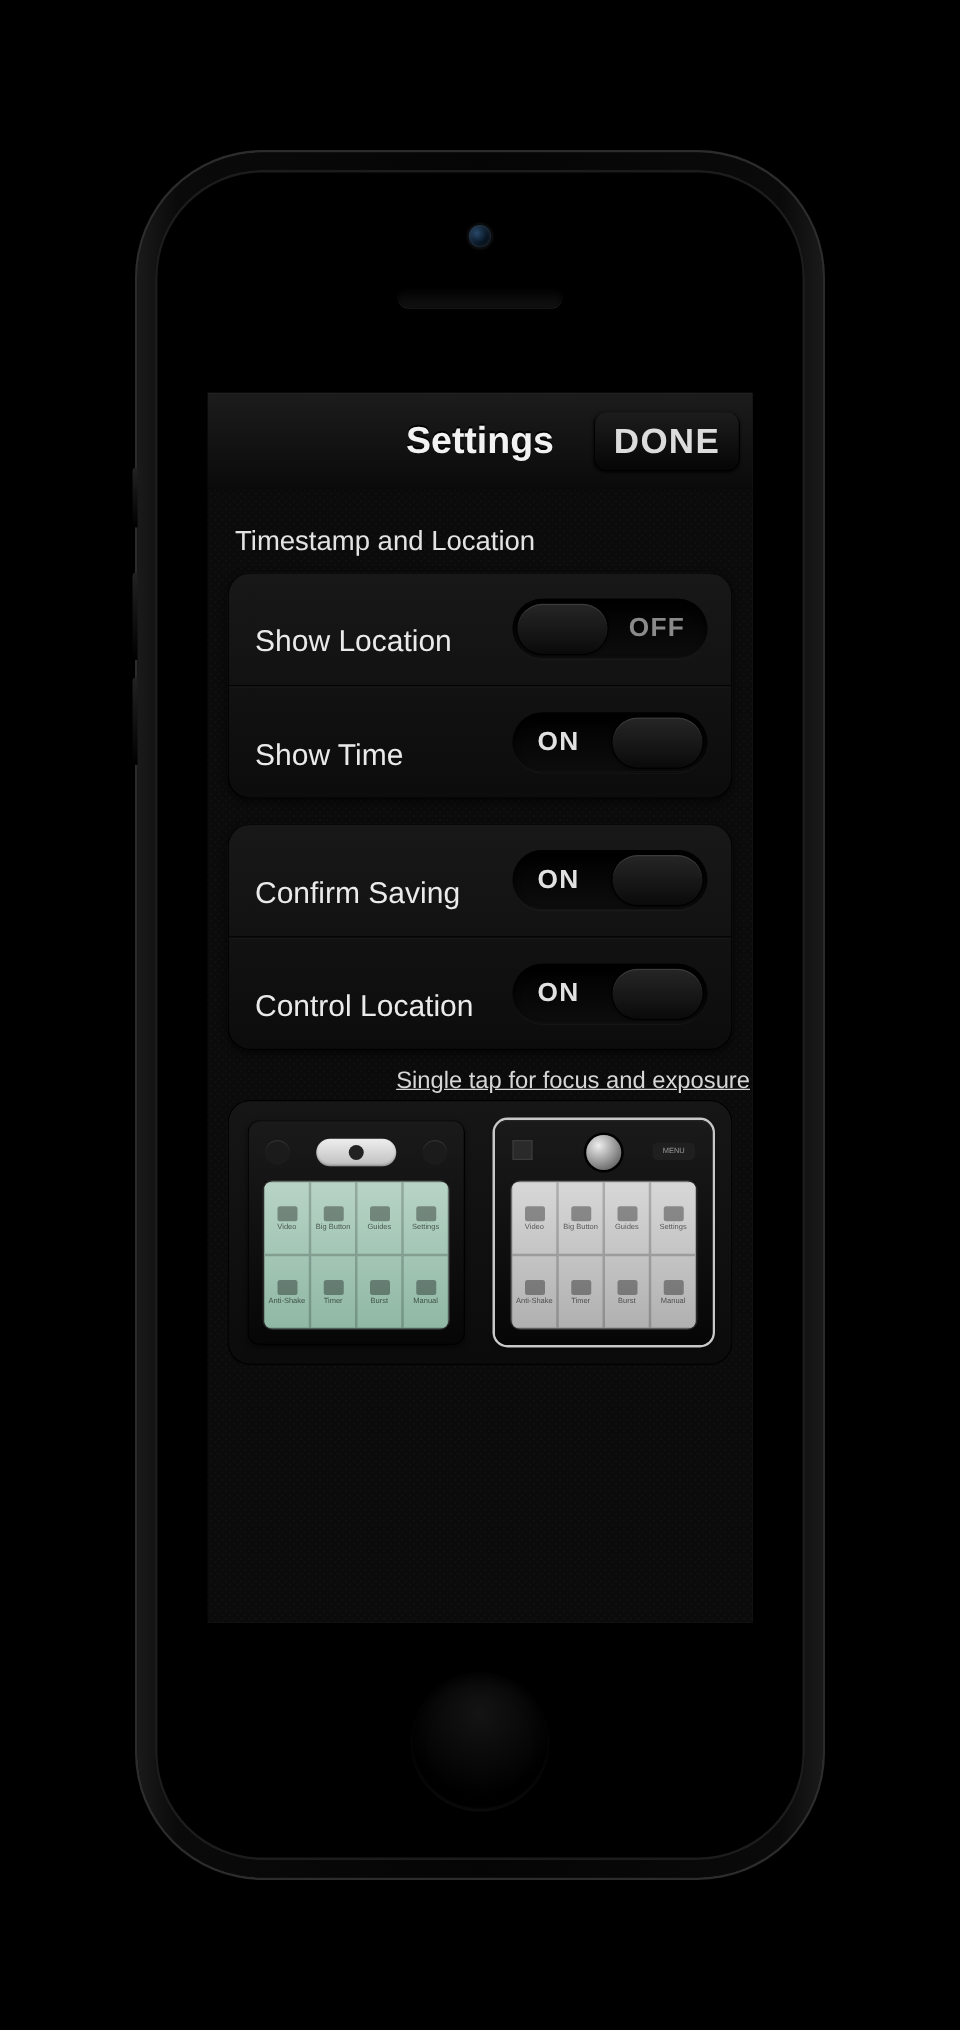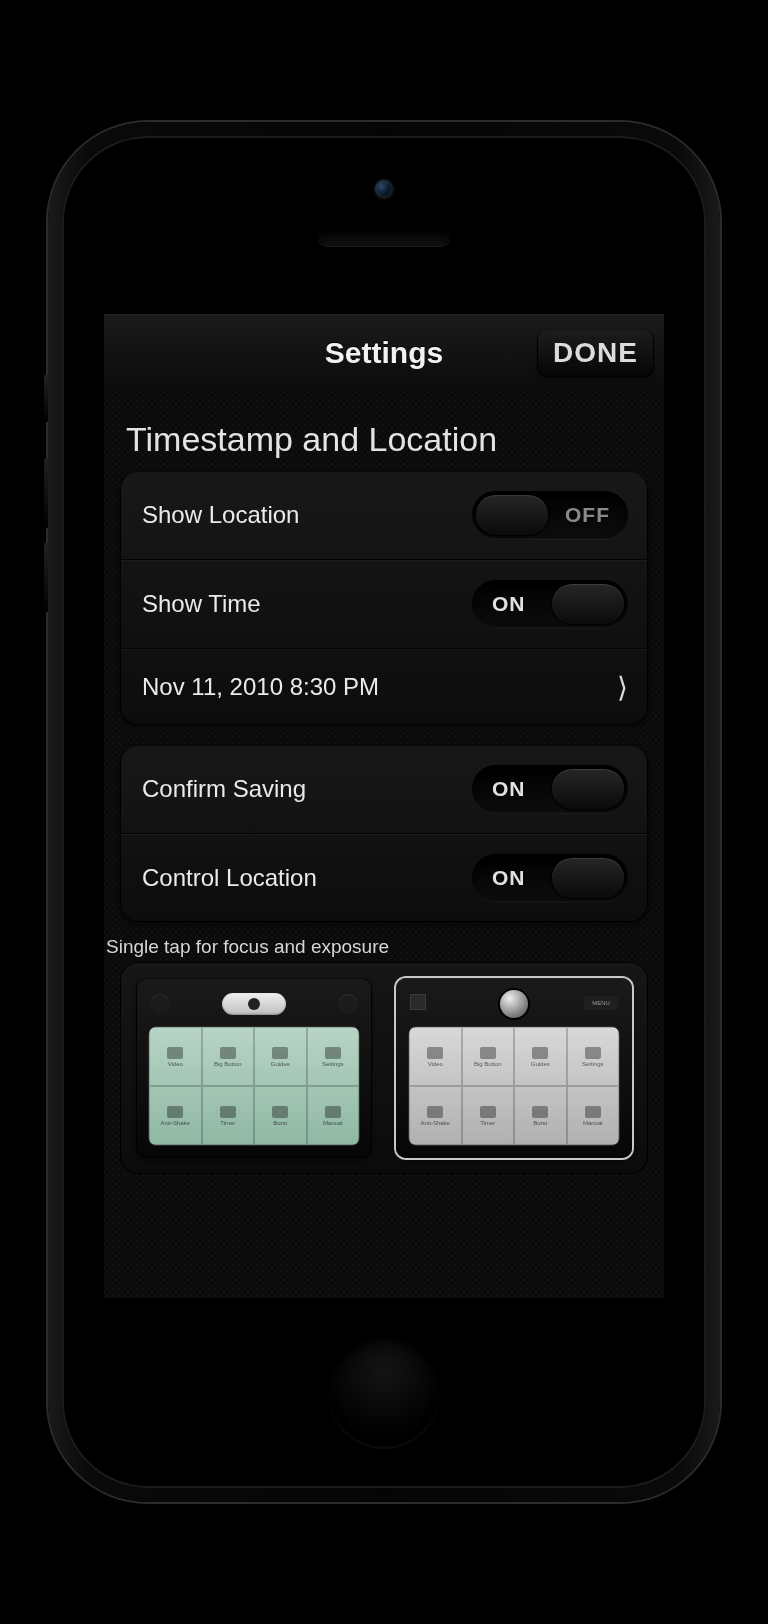--- a/index.html
+++ b/index.html
@@ -1,21 +1,21 @@
 <!DOCTYPE html>
 <html><head>
 <meta charset="utf-8">
 <style>
   html,body{margin:0;padding:0;background:#000;font-family:-apple-system,"Helvetica Neue",Helvetica,Arial,sans-serif;}
   .stage{width:768px;height:1624px;background:#000;position:relative;overflow:hidden;}
 
   
   .phone{
     position:absolute;left:50%;top:50%;transform:translate(-50%,-50%);
-    width:672px;height:1380px;border-radius:100px;
+    width:548px;height:1380px;border-radius:100px;
     background:linear-gradient(90deg,#1a1a1a,#0a0a0a 6%,#050505 50%,#0a0a0a 94%,#1a1a1a);
     box-shadow:0 0 0 2px #2c2c2c,0 30px 80px rgba(0,0,0,.8);
   }
   .inner-bezel{
     position:absolute;inset:14px;border-radius:86px;background:#000;
     box-shadow:inset 0 0 0 2px #1c1c1c,inset 0 0 40px #000;
   }
   .side-btn{position:absolute;background:linear-gradient(#222,#000);}
   .side-btn.b1{left:-4px;top:252px;width:4px;height:48px;border-radius:3px 0 0 3px;}
   .side-btn.b2{left:-4px;top:336px;width:4px;height:70px;border-radius:3px 0 0 3px;}
@@ -53,35 +53,35 @@
   }
   .nav-title{color:#f2f2f2;font-size:30px;font-weight:700;text-shadow:0 -1px 0 #000;}
   .done-btn{
     position:absolute;right:10px;top:50%;transform:translateY(-50%);
     padding:8px 16px;border-radius:10px;color:#dcdcdc;font-weight:700;font-size:28px;letter-spacing:1px;
     background:linear-gradient(#1d1d1d,#050505);
     box-shadow:inset 0 1px 0 rgba(255,255,255,.08),inset 0 0 0 1px #000,0 1px 2px rgba(0,0,0,.7);
   }
 
   .content{position:absolute;left:0;right:0;top:78px;bottom:0;overflow:hidden;padding:10px 2px 0;}
-  .section-title{color:#e3e3e3;font-size:34px;font-weight:400;padding:18px 20px 12px;}
-  .helper{color:#d6d6d6;font-size:19px;text-align:left;padding:14px 0 4px;}
+  .section-title{color:#e3e3e3;font-size:22px;font-weight:400;padding:18px 20px 12px;}
+  .helper{color:#d6d6d6;font-size:19px;text-align:right;padding:14px 0 4px;text-decoration:underline;}
 
   .group{
     margin:0 14px;border-radius:18px;overflow:hidden;
     background:linear-gradient(#181818,#0c0c0c);
     box-shadow:0 1px 0 rgba(255,255,255,.03) inset,0 0 0 1px #000 inset,0 2px 6px rgba(0,0,0,.6);
   }
   .row{
     display:flex;align-items:center;justify-content:space-between;
     padding:20px 20px 20px 22px;min-height:36px;
     border-top:1px solid rgba(0,0,0,.85);box-shadow:inset 0 1px 0 rgba(255,255,255,.035);
   }
   .row:first-child{border-top:0;box-shadow:none;}
-  .row-label{color:#eaeaea;font-size:24px;}
+  .row-label{color:#eaeaea;font-size:24px;margin-top:22px;}
 
   
   .toggle{
     width:156px;height:48px;border-radius:24px;position:relative;
     background:linear-gradient(#000,#0d0d0d);
     box-shadow:inset 0 3px 6px rgba(0,0,0,.9),inset 0 -1px 0 rgba(255,255,255,.04),0 1px 0 rgba(255,255,255,.03);
     display:flex;align-items:center;
   }
   .toggle .txt{color:#e1e1e1;font-size:21px;font-weight:700;letter-spacing:1px;position:absolute;}
   .toggle .txt.on{left:20px;}
@@ -157,24 +157,20 @@
             </div>
 
             <div class="row">
               <div class="row-label">Show Time</div>
               <div class="toggle on">
                 <span class="txt on">ON</span>
                 <div class="knob"></div>
               </div>
             </div>
 
-            <div class="row">
-              <div class="row-label">Nov 11, 2010 8:30 PM</div>
-              <div class="chevron">⟩</div>
-            </div>
           </div>
 
           <div class="spacer"></div>
 
           <div class="group">
             <div class="row">
               <div class="row-label">Confirm Saving</div>
               <div class="toggle on">
                 <span class="txt on">ON</span>
                 <div class="knob"></div>

